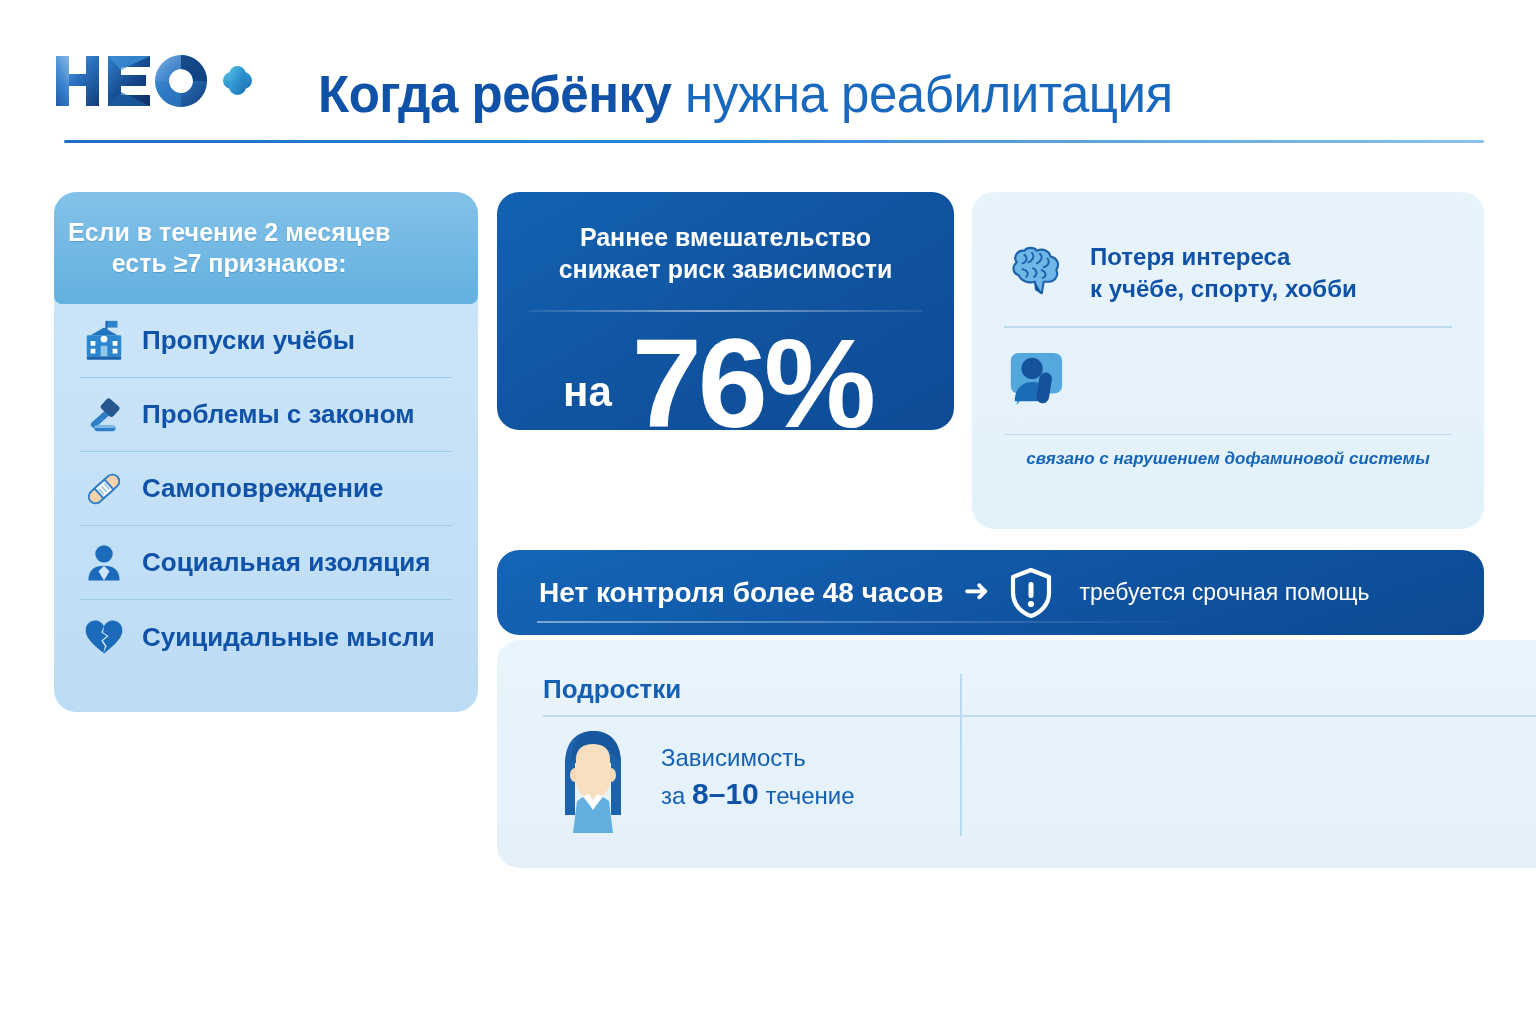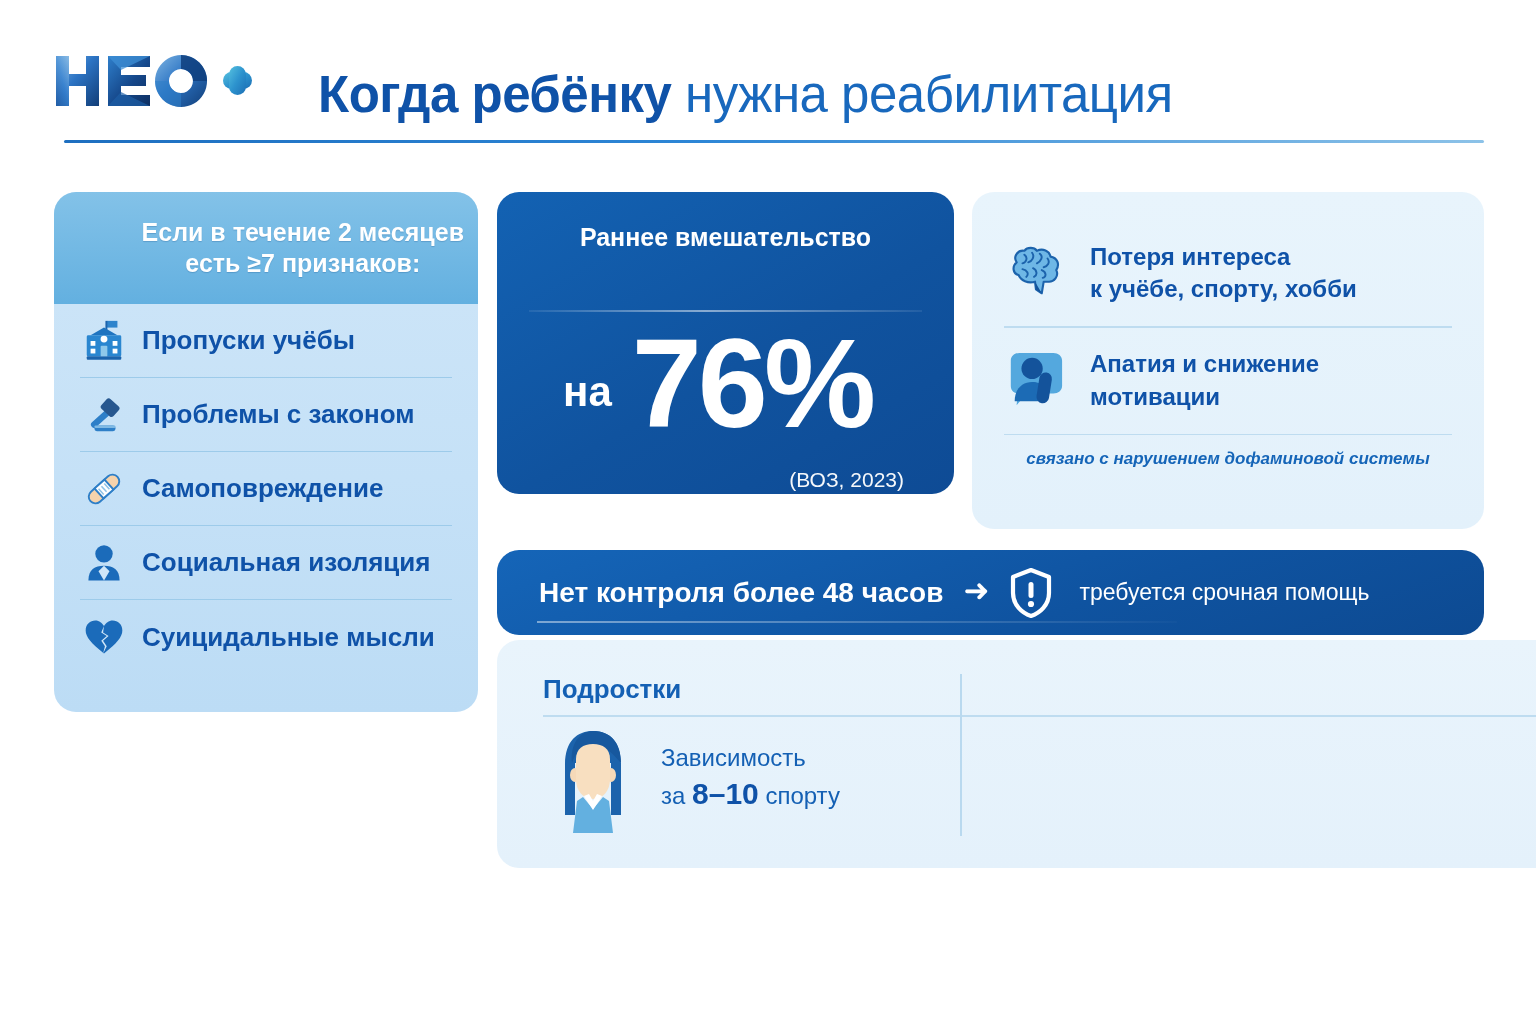--- a/index.html
+++ b/index.html
@@ -33,39 +33,39 @@
 
   
   #left-panel {
     left: 54px; top: 192px; width: 424px; height: 520px;
     background: linear-gradient(180deg, #CFE6F8 0%, #C5E1F7 55%, #BCDCF5 100%);
     overflow: hidden;
   }
   #left-header {
     position: absolute; left: 0; top: 0; width: 100%; height: 112px;
     background: linear-gradient(180deg, #83C2E8 0%, #63B0E0 100%);
-    display: flex; align-items: center; justify-content: flex-end;
+    display: flex; align-items: center; justify-content: flex-start; border-radius: 8px;
   }
   #left-header .lh-text {
     color: #ffffff; font-weight: bold; font-size: 25px; line-height: 1.24;
     text-align: center; padding: 0 14px;
     text-shadow: 0 1px 1px rgba(0,60,120,.22);
   }
   .sign-list { position: absolute; left: 0; top: 112px; width: 100%; padding: 0 26px; }
   .sign-row {
     display: flex; align-items: center; gap: 14px;
     height: 74px; border-bottom: 1.5px solid #9DCBEA;
   }
   .sign-row:last-child { border-bottom: none; }
   .sign-icon { width: 48px; min-width: 48px; height: 48px; display:flex; align-items:center; justify-content:center; }
   .sign-label { font-size: 26px; font-weight: bold; color: #0F52A8; white-space: nowrap; }
 
   
   #stat-panel {
-    left: 497px; top: 192px; width: 457px; height: 302px;
+    left: 497px; top: 192px; width: 457px; height: 238px;
     background: linear-gradient(150deg, #1362B3 0%, #10539F 55%, #0E4B95 100%);
   }
   #stat-title {
     position: absolute; left: 0; top: 30px; width: 100%;
     text-align: center; color: #ffffff; font-weight: bold;
     font-size: 25px; line-height: 1.26; padding: 0 22px;
   }
   #stat-rule {
     position: absolute; left: 32px; top: 118px; width: 393px; height: 2px;
     background: linear-gradient(90deg, rgba(255,255,255,.08) 0%, rgba(255,255,255,.5) 45%, rgba(255,255,255,.08) 100%);
@@ -265,20 +265,21 @@
         </span>
         <span class="sign-label">Суицидальные мысли</span>
       </div>
 
     </div>
   </div>
 
   <div class="panel" id="stat-panel">
     <div id="stat-title">
       <div>Раннее вмешательство</div>
+      <div>снижает риск зависимости</div>
     </div>
     <div id="stat-rule"></div>
     <div id="stat-big">
       <span id="stat-prefix">на</span>
       <span id="stat-value">76%</span>
     </div>
     <div id="stat-source">(ВОЗ, 2023)</div>
   </div>
 
   <div class="panel" id="symptom-panel">
@@ -301,24 +302,20 @@
 
     <div class="sym-row">
       <span class="sym-icon">
         <svg viewBox="0 0 66 62" width="64" height="60">
           <path d="M8 10 C8 5 12 2 17 2 L52 2 C57 2 61 5 61 10 L61 36 C61 41 57 44 52 44 L24 44 L14 56 L15 44 C10 43 8 40 8 36 Z" fill="#54A8DE"></path>
           <circle cx="30" cy="18" r="11" fill="#14539B"></circle>
           <path d="M12 52 C12 39 20 32 30 32 C34 32 38 33 41 35 L36 52 Z" fill="#1C6BB5"></path>
           <path d="M30 32 C37 32 44 38 46 48 L41 52 L33 44 Z" fill="#1C6BB5"></path>
           <rect x="36" y="22" width="13" height="32" rx="6.5" transform="rotate(9 42 38)" fill="#14539B"></rect>
         </svg>
-      </span>
-      <span class="sym-label">
-        <span>Апатия и снижение</span><br>
-        <span>мотивации</span>
       </span>
     </div>
 
     <div class="sym-div"></div>
 
     <div id="sym-note">связано с нарушением дофаминовой системы</div>
   </div>
 
   <div class="panel" id="alert-bar">
     <span id="alert-main">Нет контроля более 48 часов</span>
@@ -348,21 +345,21 @@
             <ellipse cx="68" cy="52" rx="5" ry="7" fill="#F6D9B8"></ellipse>
             <path d="M33 36 C33 26 40 21 50 21 C60 21 67 26 67 36 L67 56 C67 68 60 76 50 76 C40 76 33 68 33 56 Z" fill="#F8DFC0"></path>
             <path d="M40 74 L50 86 L60 74 L66 78 L70 110 L30 110 L34 78 Z" fill="#63B0E0"></path>
             <path d="M41 73 L50 87 L59 73 L54 71 L50 78 L46 71 Z" fill="#ffffff"></path>
           </svg>
         </span>
         <span class="cmp-text-teen">
           <span class="lead">Зависимость</span><br>
           <span>за</span>
           <span class="strong">8–10</span>
-          <span>спорту</span>
+          <span>течение</span>
         </span>
       </div>
     </div>
 
     <div id="cmp-divider"></div>
 
 
   </div>
 
 </div>

